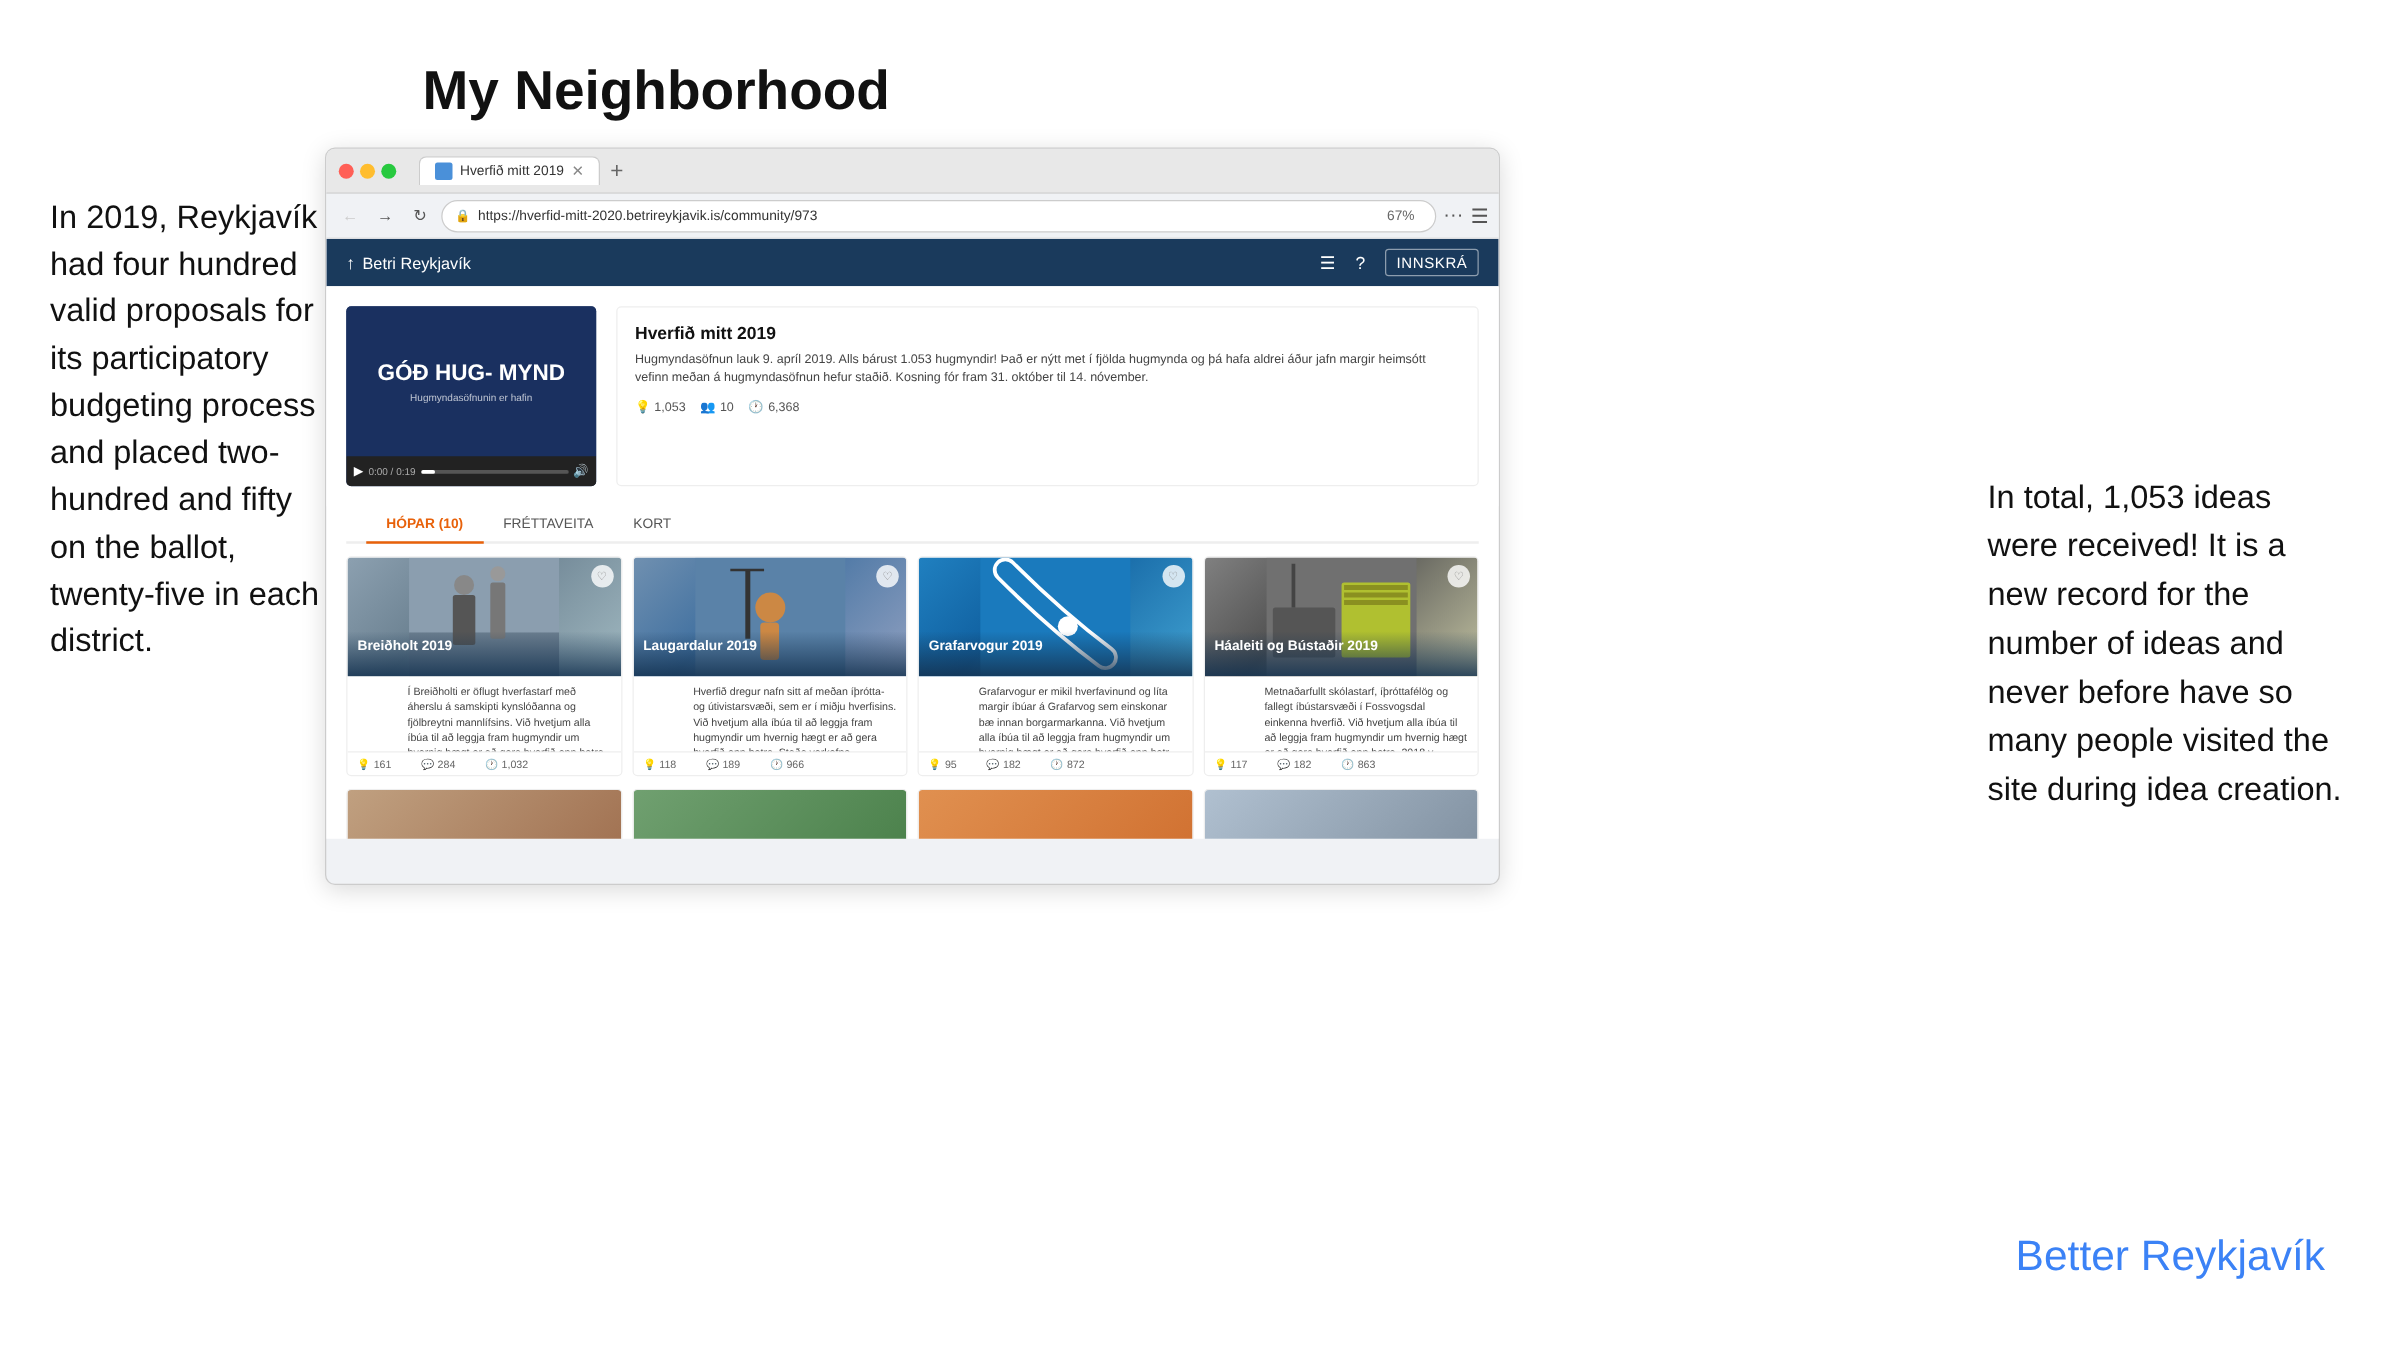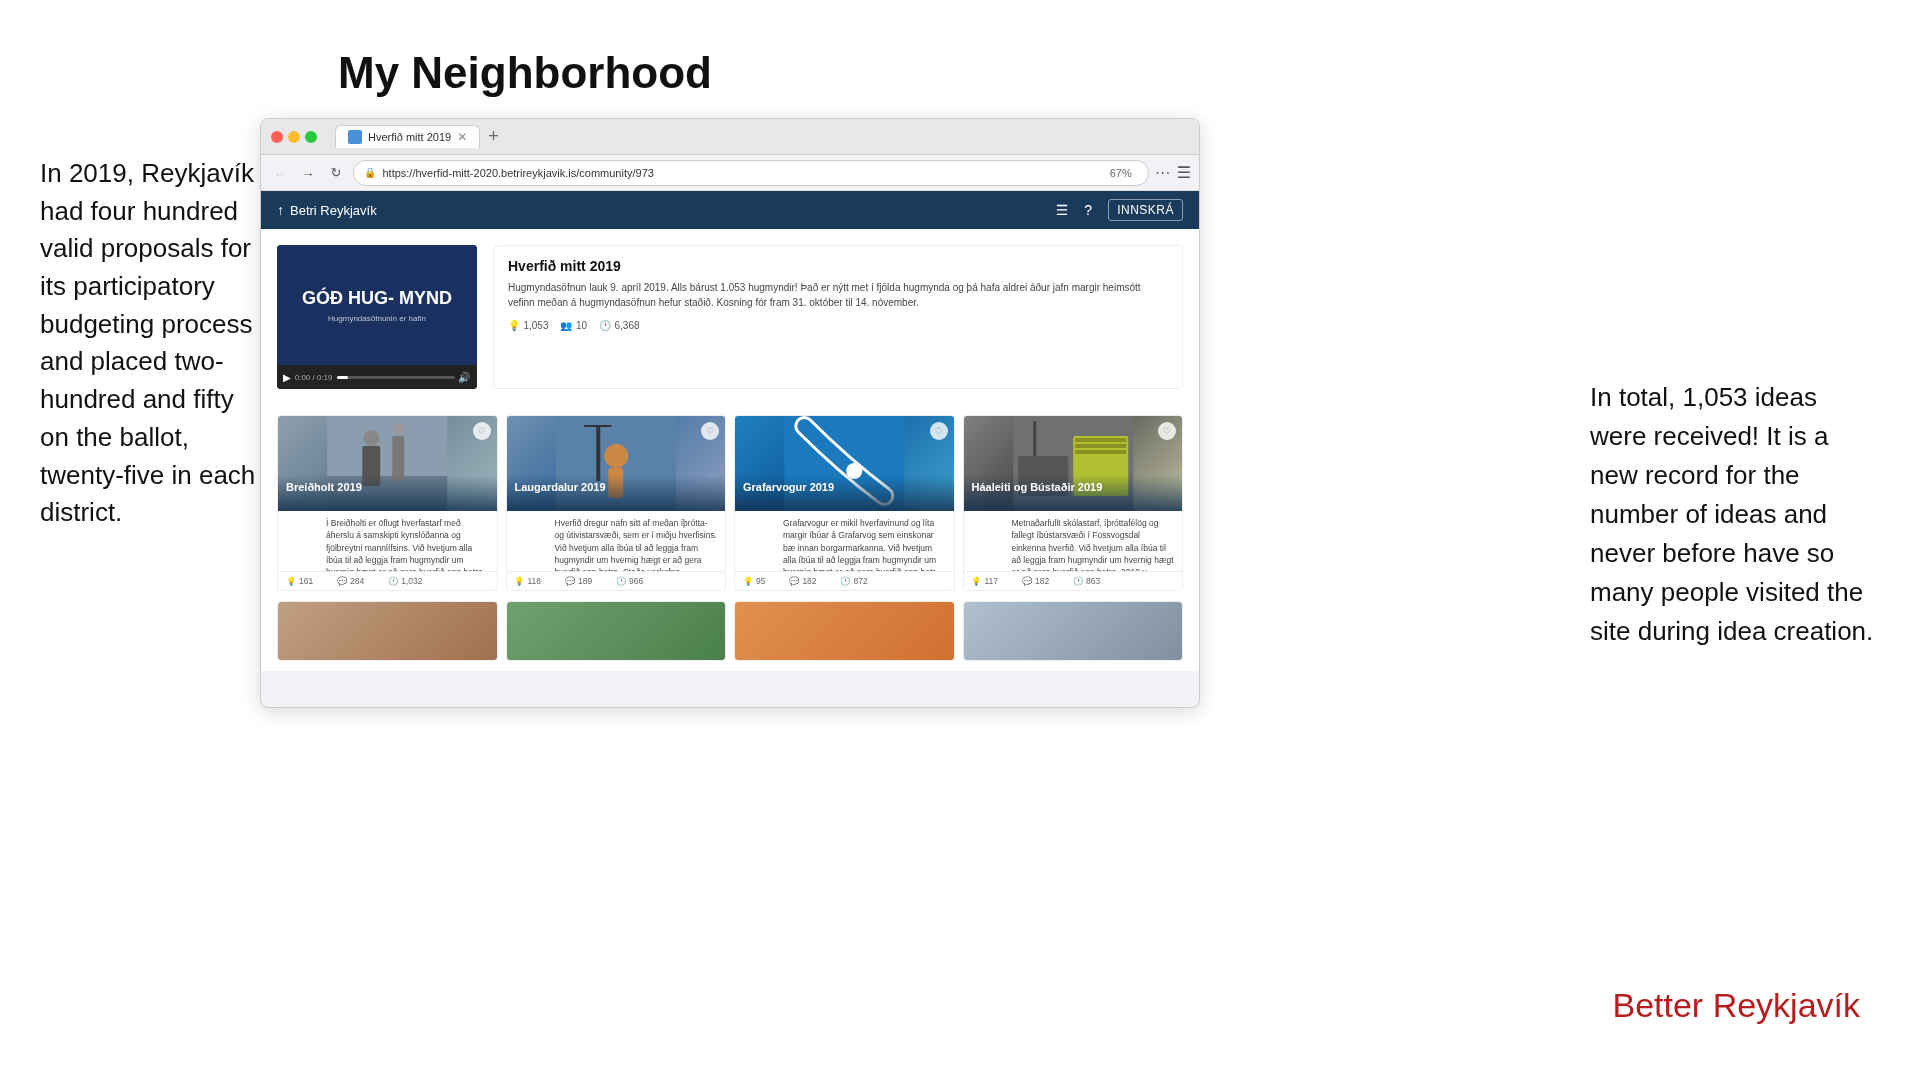--- a/index.html
+++ b/index.html
@@ -44,21 +44,21 @@
       color: #111;
     }
 
     
     .bottom-brand {
       position: absolute;
       bottom: 55px;
       right: 60px;
       font-size: 34px;
       font-weight: 500;
-      color: #b91c1c;
+      color: #3b82f6;
       margin-top: 28px;
     }
 
     
     .browser-window {
       position: absolute;
       top: 118px;
       left: 260px;
       width: 940px;
       height: 590px;
@@ -523,20 +523,25 @@
           </div>
           <div class="stat-item">
             <span>🕐</span>
             <span>6,368</span>
           </div>
         </div>
       </div>
 
     </div>
 
+    <div class="content-tabs">
+      <div class="content-tab active">HÓPAR (10)</div>
+      <div class="content-tab">FRÉTTAVEITA</div>
+      <div class="content-tab">KORT</div>
+    </div>
 
     <div class="cards-grid">
 
       <div class="neighborhood-card">
         <div class="card-img card-img-breidh">
           <svg class="card-people" viewBox="0 0 120 95" xmlns="http://www.w3.org/2000/svg">
             <rect width="120" height="95" fill="#8b9eaf"></rect>
             <rect x="0" y="60" width="120" height="35" fill="#6a7d8e"></rect>
             <rect x="35" y="30" width="18" height="40" fill="#555" rx="2"></rect>
             <circle cx="44" cy="22" r="8" fill="#888"></circle>

